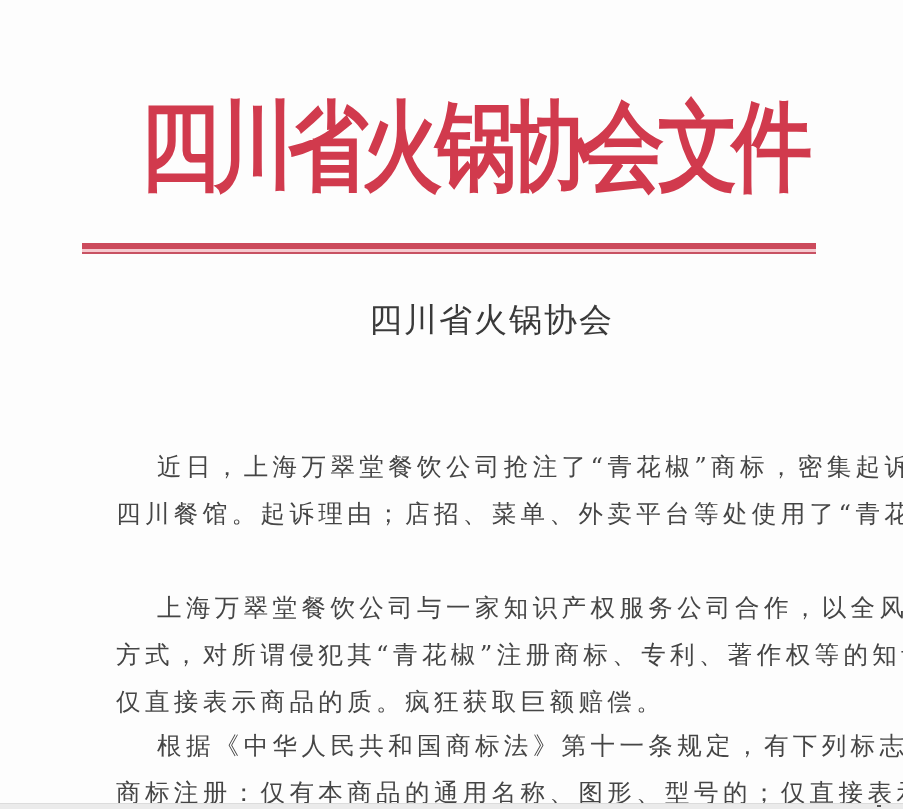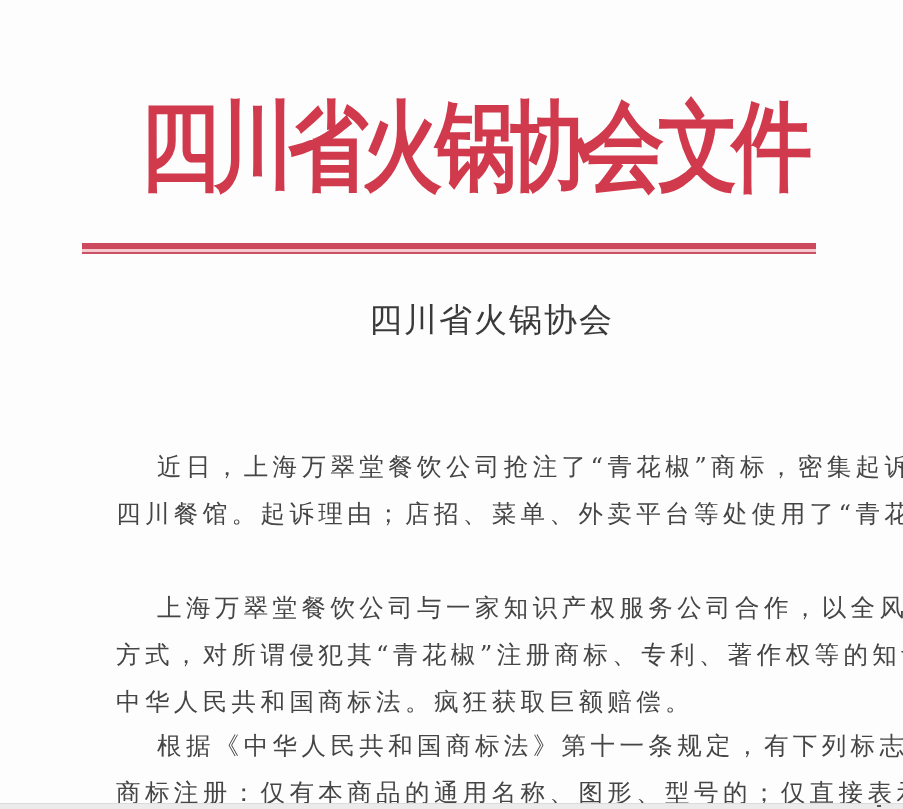--- a/index.html
+++ b/index.html
@@ -132,21 +132,21 @@
   <div class="heading l1">四川省火锅协会</div>
 
   <div class="body-text p1">
     <span class="line indent">近日，上海万翠堂餐饮公司抢注了“青花椒”商标，密集起诉了 14 家</span>
     <span class="line">四川餐馆。起诉理由；店招、菜单、外卖平台等处使用了“青花椒”字样，</span>
   </div>
 
   <div class="body-text p2">
     <span class="line indent">上海万翠堂餐饮公司与一家知识产权服务公司合作，以全风险代理的</span>
     <span class="line">方式，对所谓侵犯其“青花椒”注册商标、专利、著作权等的知识产权诉讼</span>
-    <span class="line">中华人民共和国商标法。疯狂获取巨额赔偿。</span>
+    <span class="line">仅直接表示商品的质。疯狂获取巨额赔偿。</span>
   </div>
 
   <div class="body-text p3">
     <span class="line indent">根据《中华人民共和国商标法》第十一条规定，有下列标志不得作为</span>
     <span class="line">商标注册：仅有本商品的通用名称、图形、型号的；仅直接表示商品的质</span>
   </div>
 
   <div class="bottom-bar"></div>
   <div class="page-marker"></div>
 </div>

